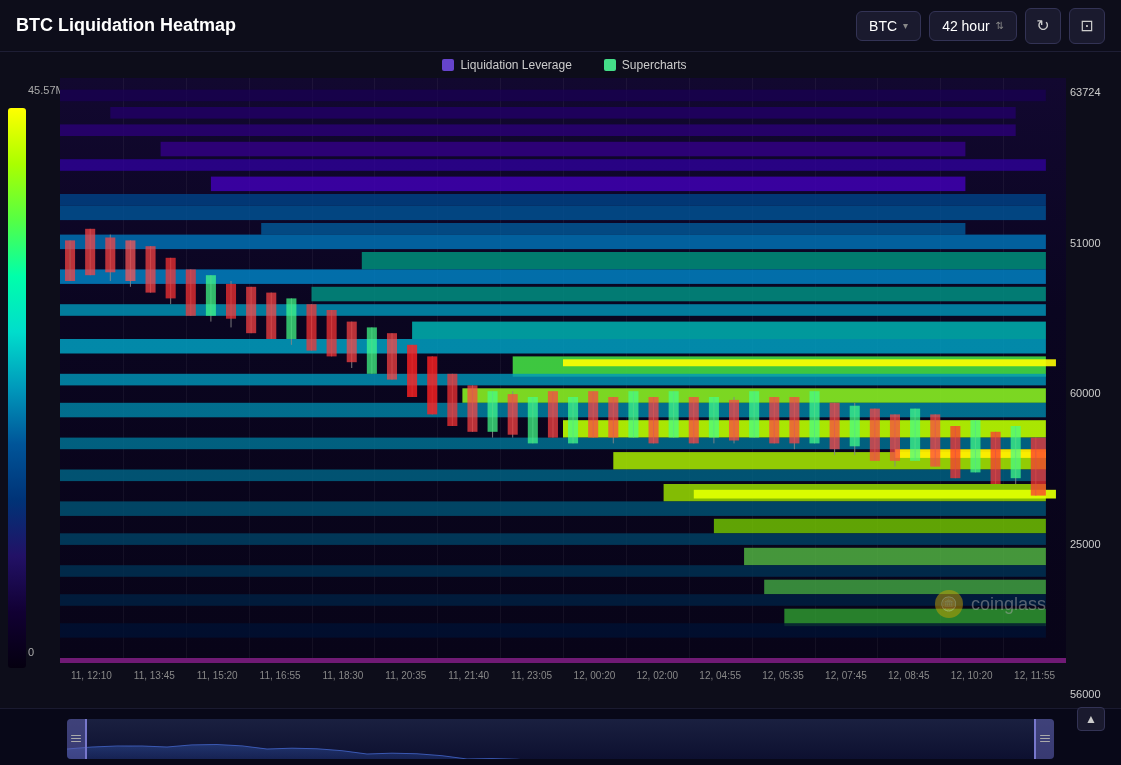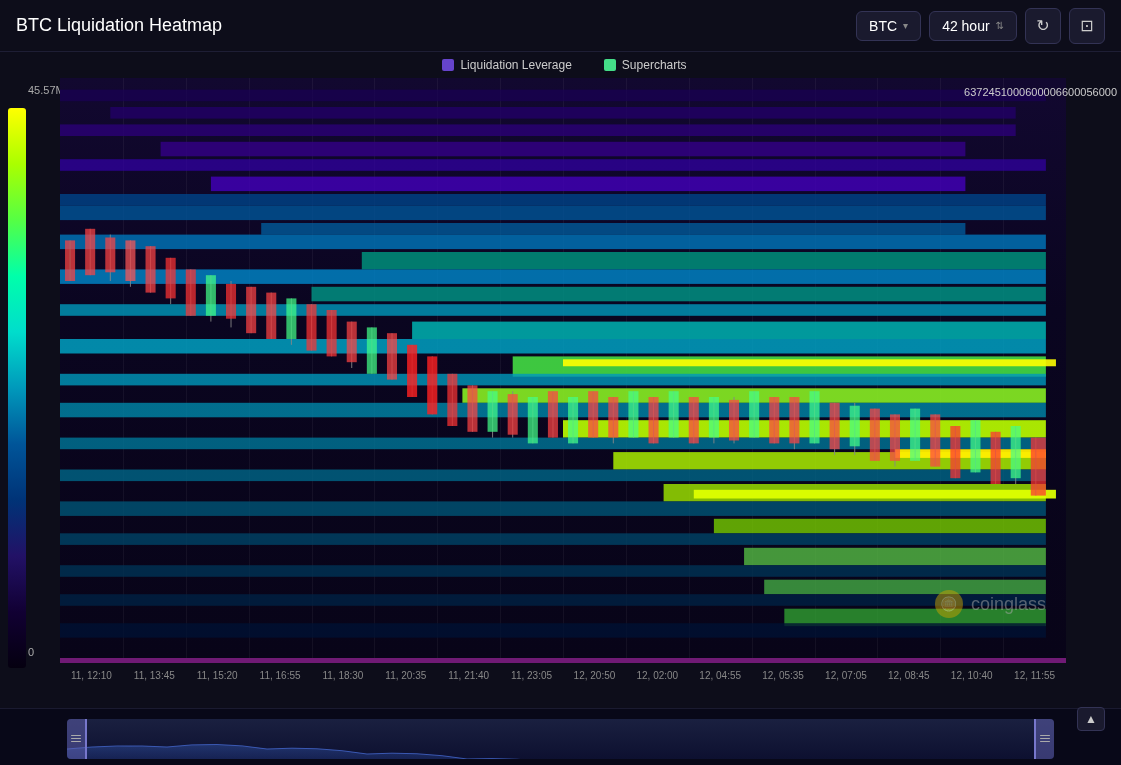--- a/index.html
+++ b/index.html
@@ -16,21 +16,21 @@
       display: flex;
       align-items: center;
       padding: 8px 16px;
       height: 52px;
       background: #0d0d1a;
       border-bottom: 1px solid #1e1e35;
     }
 
     .title {
       font-size: 18px;
-      font-weight: 400;
+      font-weight: 700;
       color: #fff;
       flex: 1;
     }
 
     .controls {
       display: flex;
       align-items: center;
       gap: 8px;
       justify-content: flex-end;
     }
@@ -160,22 +160,22 @@
       color: #888;
       flex: 1;
       text-align: center;
     }
 
     .y-axis-right {
       width: 60px;
       flex-shrink: 0;
       position: relative;
       display: flex;
-      flex-direction: row;
-      justify-content: flex-end;
+      flex-direction: column;
+      justify-content: space-between;
       padding: 8px 4px;
     }
 
     .price-label {
       font-size: 11px;
       color: #ccc;
       text-align: left;
     }
 
     .watermark {
@@ -526,36 +526,36 @@
 
       <div class="x-axis" style="height:30px; padding-left:0;">
         <span class="x-label">11, 12:10</span>
         <span class="x-label">11, 13:45</span>
         <span class="x-label">11, 15:20</span>
         <span class="x-label">11, 16:55</span>
         <span class="x-label">11, 18:30</span>
         <span class="x-label">11, 20:35</span>
         <span class="x-label">11, 21:40</span>
         <span class="x-label">11, 23:05</span>
-        <span class="x-label">12, 20:50</span>
+        <span class="x-label">12, 00:20</span>
         <span class="x-label">12, 02:00</span>
         <span class="x-label">12, 04:55</span>
         <span class="x-label">12, 05:35</span>
-        <span class="x-label">12, 07:05</span>
+        <span class="x-label">12, 07:45</span>
         <span class="x-label">12, 08:45</span>
-        <span class="x-label">12, 10:40</span>
+        <span class="x-label">12, 10:20</span>
         <span class="x-label">12, 11:55</span>
       </div>
     </div>
 
     <div class="y-axis-right" style="width:55px;">
       <span class="price-label">63724</span>
       <span class="price-label">51000</span>
       <span class="price-label">60000</span>
-      <span class="price-label">66000</span>
+      <span class="price-label">25000</span>
       <span class="price-label">56000</span>
     </div>
   </div>
 </div>
 
 <div class="scrollbar-area" style="position:relative;">
   <div style="width:55px; flex-shrink:0;"></div>
   <div class="scrollbar-track" style="flex:1; margin: 0 4px;">
     <div class="scrollbar-mini-chart">
       

